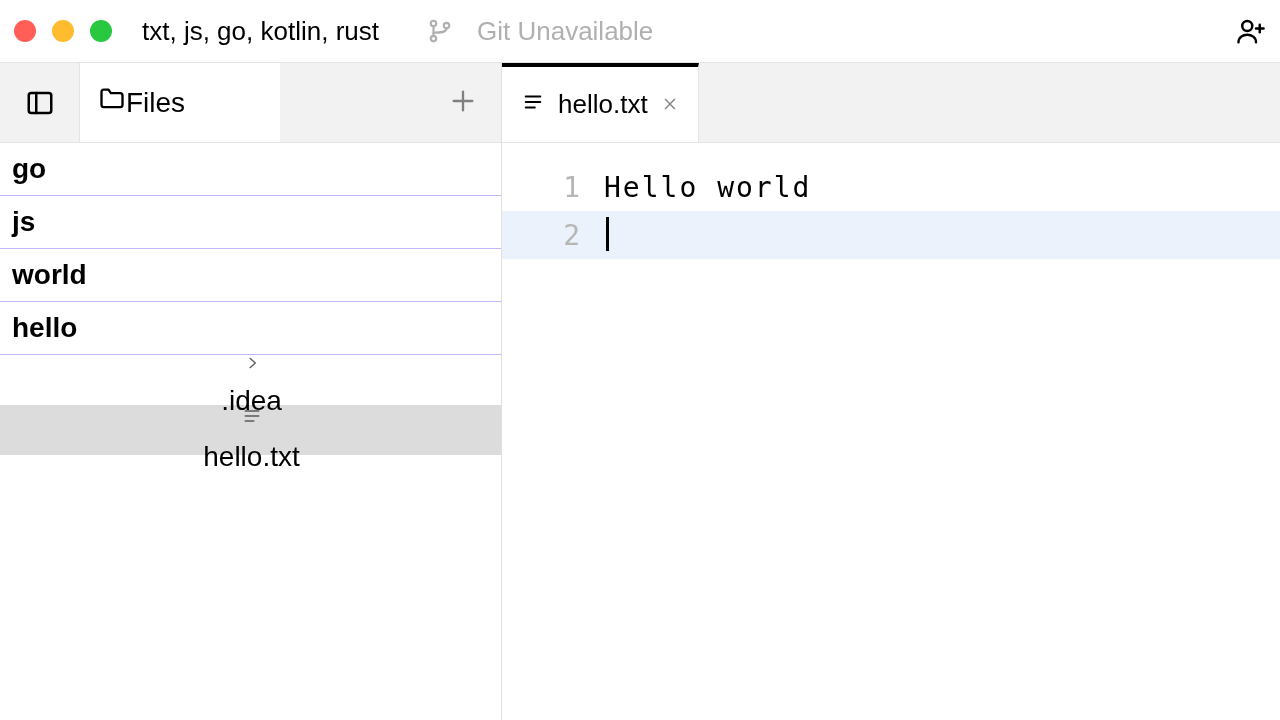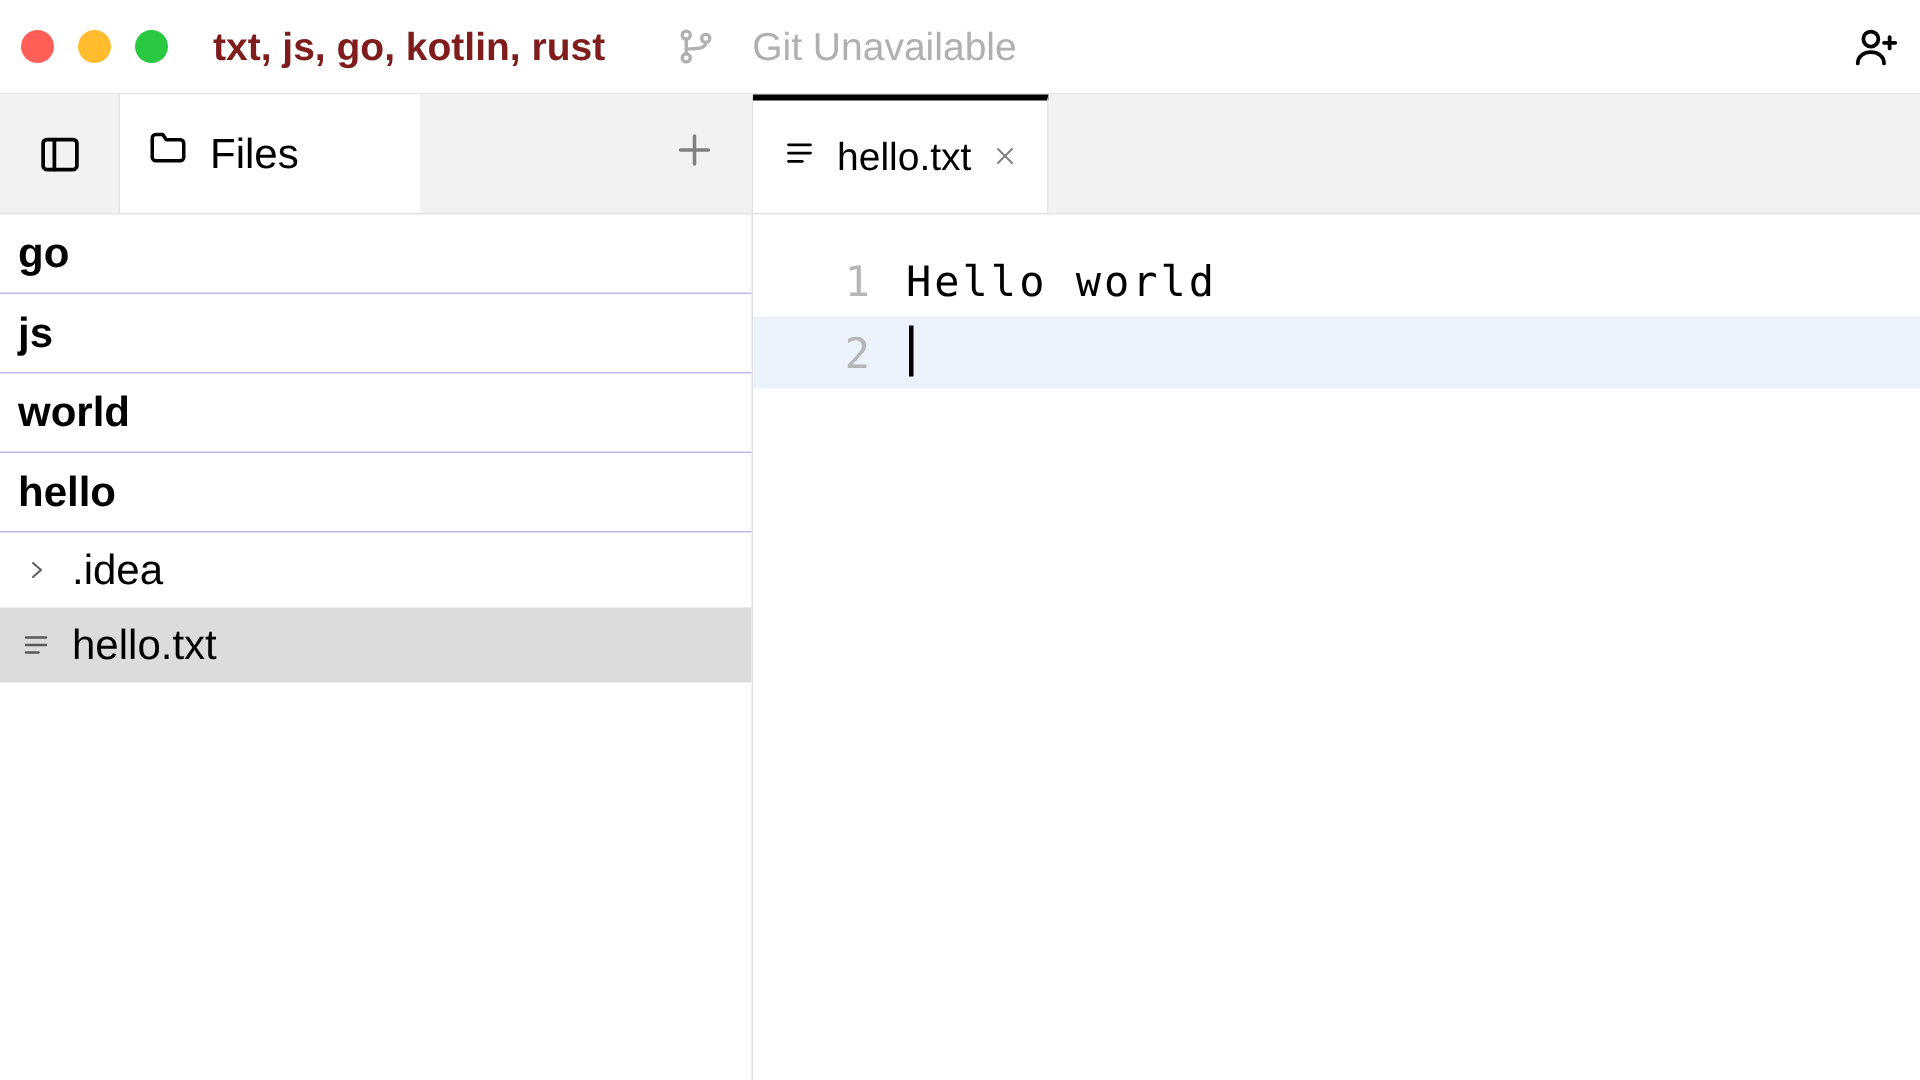--- a/index.html
+++ b/index.html
@@ -5,38 +5,38 @@
   * { box-sizing: border-box; margin: 0; padding: 0; }
   html, body { width: 1280px; height: 720px; overflow: hidden; font-family: -apple-system, "Helvetica Neue", Arial, sans-serif; background: #fff; color: #000; }
 
   
   .titlebar { height: 62px; display: flex; align-items: center; padding: 0 14px; gap: 22px; background: #fff; font-size: 26px; }
   .traffic { display: flex; gap: 16px; }
   .dot { width: 22px; height: 22px; border-radius: 50%; }
   .dot.red    { background: #ff5f57; }
   .dot.yellow { background: #febc2e; }
   .dot.green  { background: #28c840; }
-  .project-title { font-weight: 700; color: #7f1d1d; margin-left: 8px;}
+  .project-title { font-weight: 400; color: #000000; margin-left: 8px;}
   .git-status   { display: flex; align-items: center; gap: 24px; color: #b0b0b0; margin-left: 26px;}
   .spacer { flex: 1; }
   .git-status svg, .titlebar-right svg { display:block; }
 
   
   .main { display: flex; height: calc(720px - 62px); border-top: 1px solid #e4e4e4; }
 
   
   .sidebar { width: 502px; display: flex; flex-direction: column; border-right: 1px solid #e0e0e0; background:#fff;}
   .sb-header { height: 80px; display: flex; align-items: stretch; background: #f2f2f2; border-bottom: 1px solid #e4e4e4;}
   .sb-toggle { width: 80px; display:flex; align-items:center; justify-content:center; border-right:1px solid #e4e4e4; background:#f2f2f2;}
-  .sb-files-tab { width: 200px; display:flex; align-items:center; gap:14px; padding:0 18px; background:#fff; font-size:28px; }
+  .sb-files-tab { width: 200px; display:flex; align-items:center; gap:0; padding:0 18px; background:#fff; font-size:28px; }
   .sb-header-spacer { flex:1; display:flex; align-items:center; justify-content:flex-end; padding-right:24px;}
 
   .tree { flex:1; overflow:auto; font-size: 28px; }
   .tree-root { padding: 10px 12px 10px 12px; font-weight: 700; border-bottom: 1px solid #c4b5fd;}
-  .tree-item { display:flex; align-items:center; gap:14px; height:50px; padding: 0 12px 0 14px;}
+  .tree-item { display:flex; align-items:center; gap:14px; height:50px; padding: 0 12px 0 14px; flex-direction: column;}
   .tree-item.selected { background:#dcdcdc; }
   .tree-item .chev { width:20px; display:flex; justify-content:center; font-size:22px; color:#5a5a5a;}
   .tree-item .label { }
 
   
   .editor { flex:1; display:flex; flex-direction:column; }
   .tabstrip { height:80px; display:flex; align-items:stretch; background:#f2f2f2; border-bottom:1px solid #e4e4e4;}
   .tab { display:flex; align-items:center; gap:14px; padding:0 20px; background:#fff; border-top:4px solid #000; border-right:1px solid #e4e4e4; font-size:26px;}
   .tab .close { color:#808080; font-size:22px;}
   .code { flex:1; font-family: ui-monospace, "SF Mono", Menlo, Consolas, monospace; font-size:28px; }

